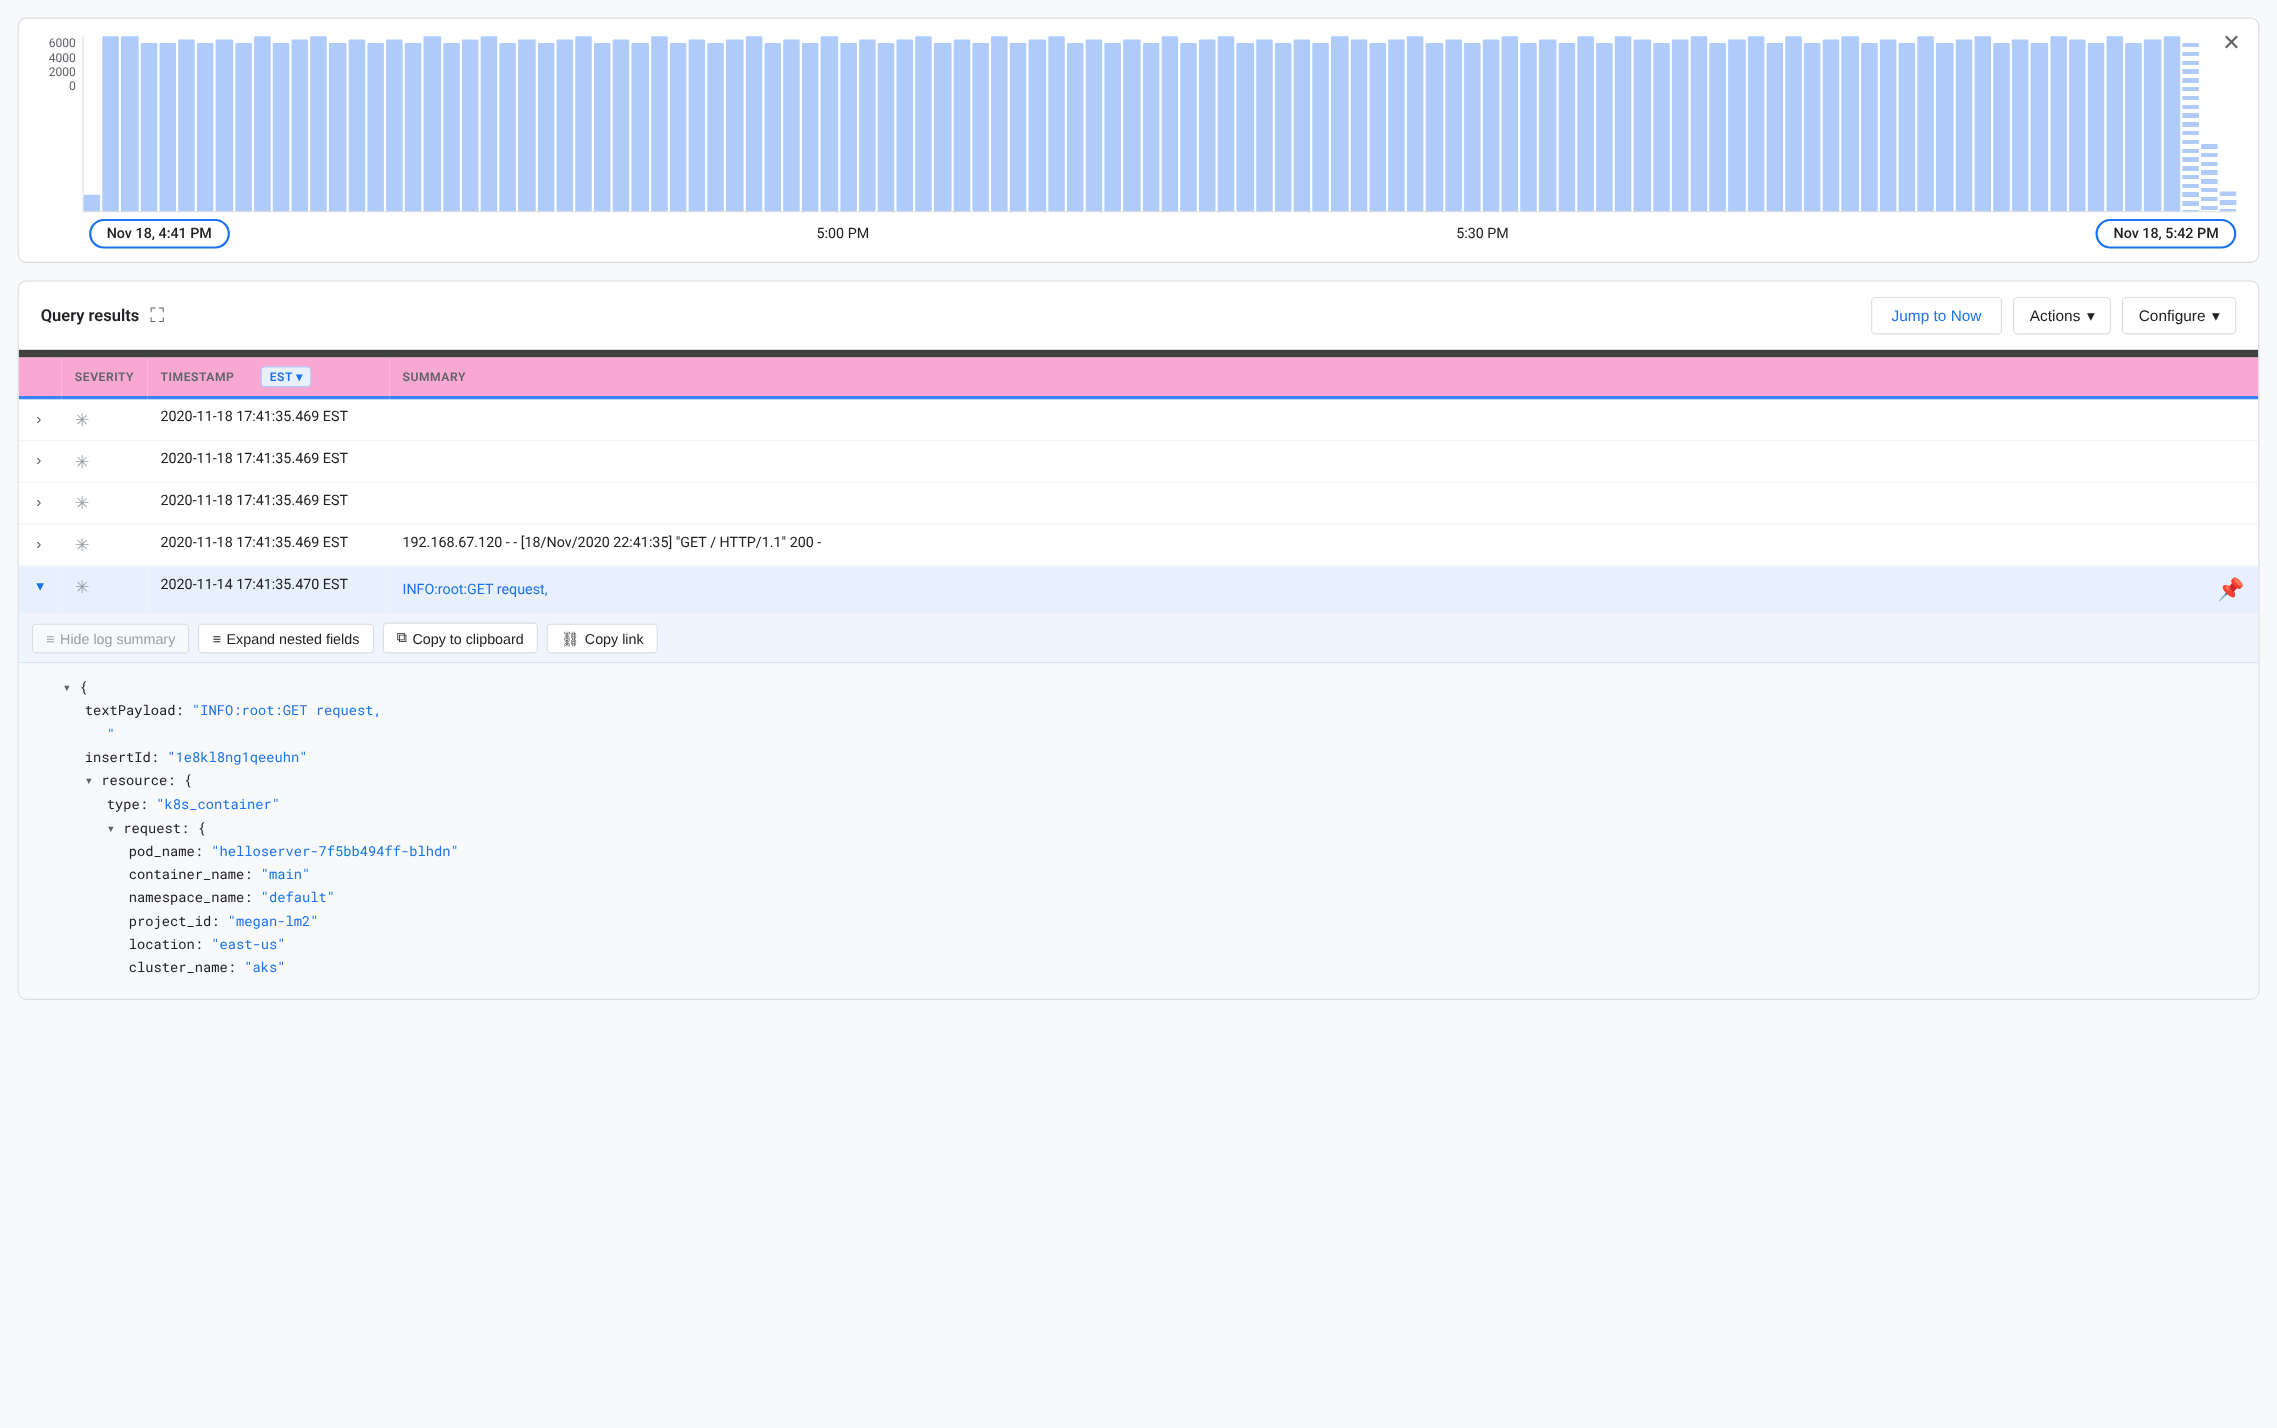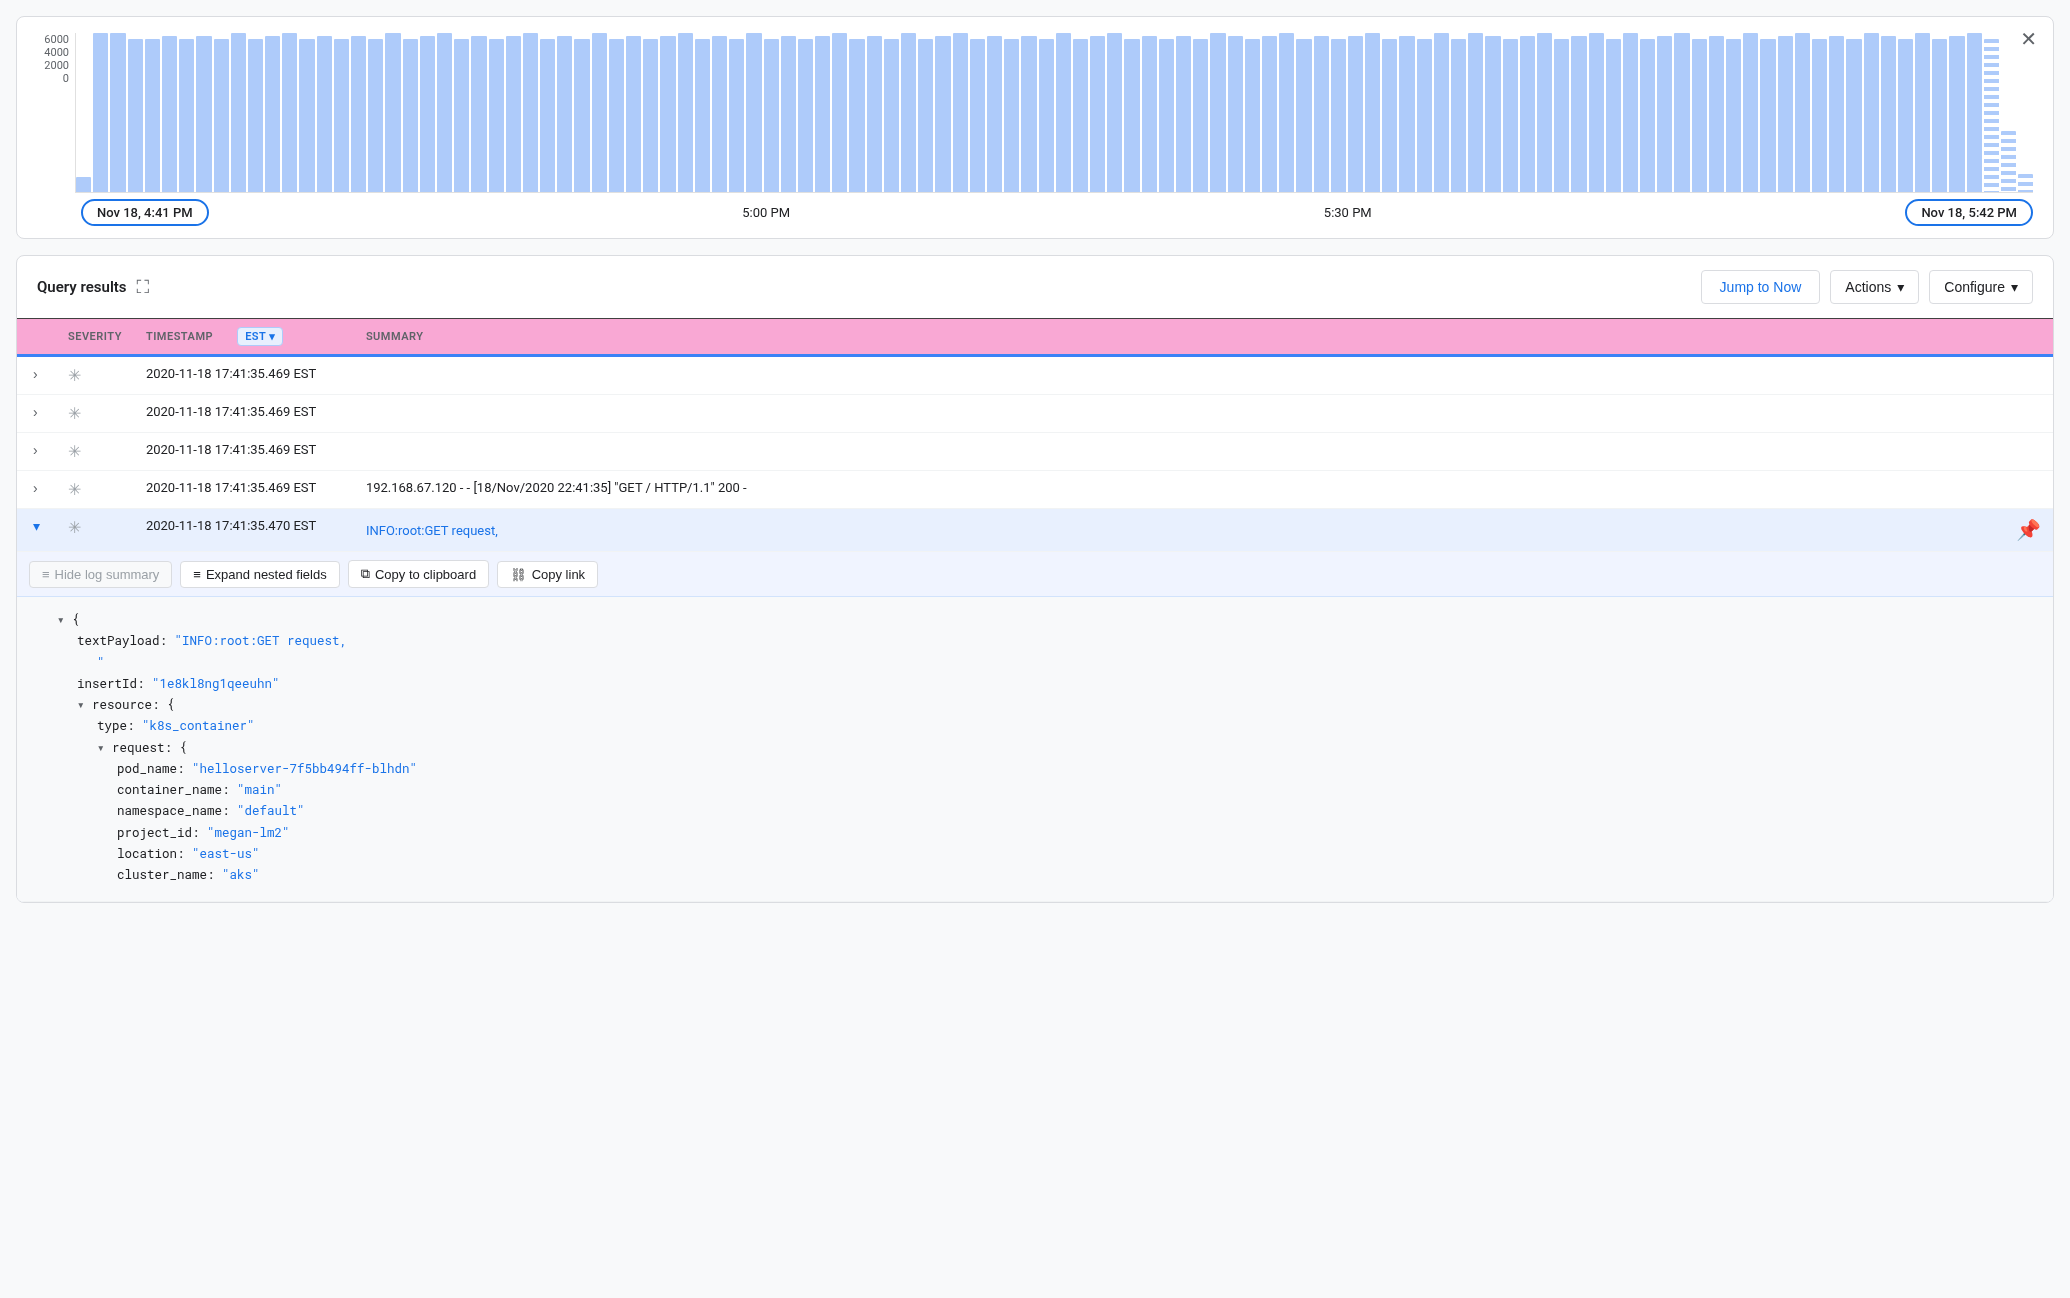--- a/index.html
+++ b/index.html
@@ -103,21 +103,21 @@
       background: #fff;
       border: 1px solid #dadce0;
       border-radius: 8px;
       overflow: hidden;
     }
     .query-results-header {
       display: flex;
       align-items: center;
       justify-content: space-between;
       padding: 14px 20px;
-      border-bottom: 1px solid #404040;
+      border-bottom: 7px solid #404040;
     }
     .query-results-title-area {
       display: flex;
       align-items: center;
       gap: 10px;
     }
     .query-results-title {
       font-size: 15px;
       font-weight: 600;
       color: #202124;
@@ -516,21 +516,21 @@
       </tr>
 
       <tr class="table-row" style="background:#e8f0fe;">
         <td>
           <button class="row-expand-btn" style="color:#1a73e8;">▾</button>
         </td>
         <td>
           <span class="severity-icon">✳</span>
         </td>
         <td>
-          <span class="timestamp-text">2020-11-18 17:41:35.470 EST</span>
+          <span class="timestamp-text">2020-11-14 17:41:35.470 EST</span>
         </td>
         <td style="display:flex;align-items:center;justify-content:space-between;">
           <span class="summary-text" style="color:#1a73e8;">INFO:root:GET request,</span>
           <span class="pin-icon" style="color:#1a73e8;font-size:20px;">📌</span>
         </td>
       </tr>
 
       <tr class="expanded-row">
         <td colspan="4">
           <div class="expanded-actions">

